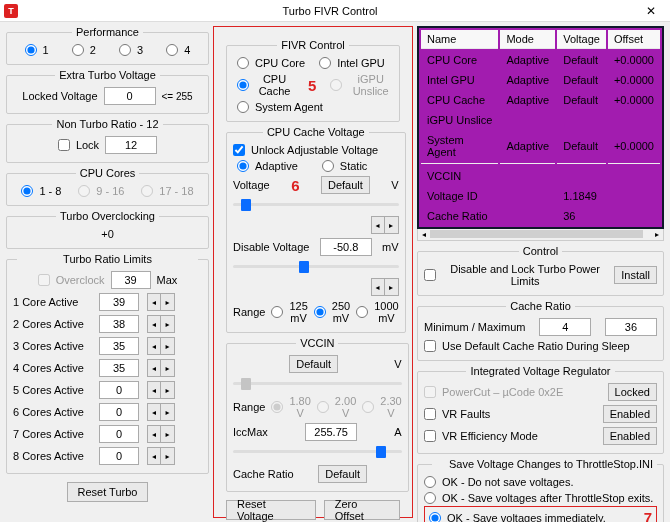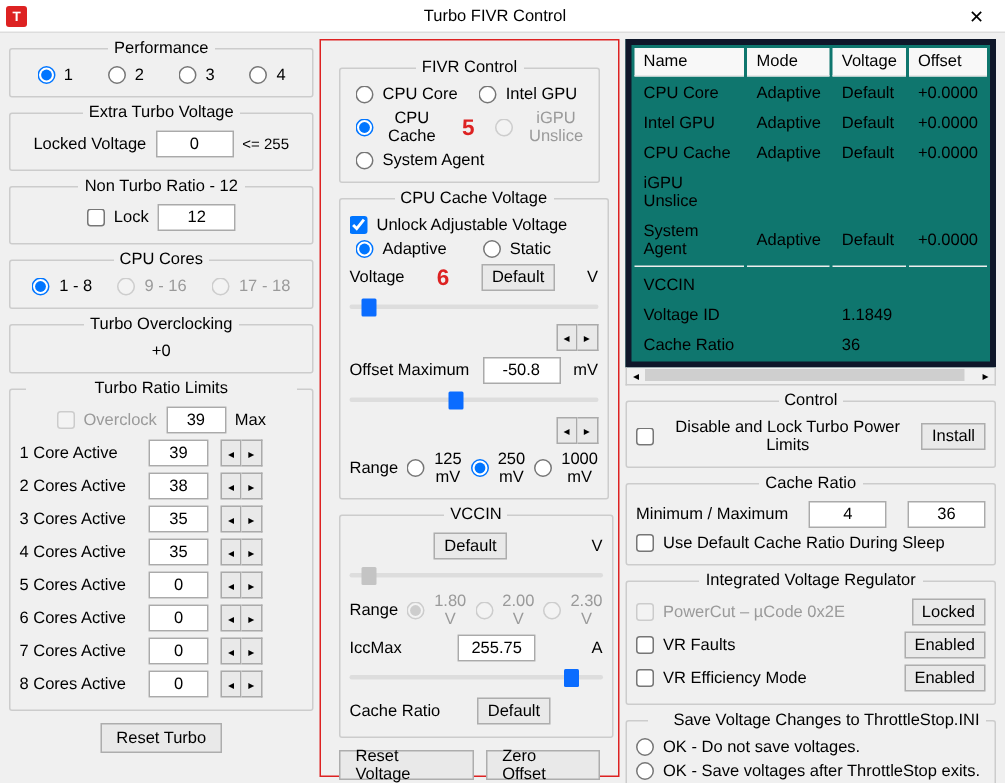--- a/index.html
+++ b/index.html
@@ -95,22 +95,22 @@
 
   .slider { width:100%; height:12px; position:relative; margin:2px 0 4px 0; }
   .slider .track { position:absolute; top:5px; left:0; right:0; height:3px; background:#ddd; border-radius:2px; }
   .slider .thumb { position:absolute; top:1px; width:10px; height:12px; background:#0a6cff; border-radius:1px; }
   .slider.dis .thumb { background:#c4c4c4; }
 
   .annot { color:#d22; font-weight:bold; font-size:15px; }
 
   
   .rtable {
-    border:4px solid #0f172a;
-    background:#0f766e;
+    border:2px solid #0f172a;
+    background:#a21caf;
     font-size:11px;
     width:100%;
   }
   .rtable th, .rtable td { text-align:left; padding:3px 6px; }
   .rtable th { background:#f8f8f8; font-weight:normal; border-bottom:1px solid #e8e8e8; }
   .rtable .sp td { border-top:1px solid #eee; padding-top:6px; }
   .hscroll { height:12px; border:1px solid #ccc; border-top:none; background:#f0f0f0; position:relative; }
   .hscroll .harrow { position:absolute; top:0; width:12px; height:10px; display:flex; align-items:center; justify-content:center; font-size:8px; }
   .hscroll .hl { left:0; } .hscroll .hr { right:0; }
   .hscroll .hthumb { position:absolute; left:12px; right:20px; top:1px; height:8px; background:#cfcfcf; }
@@ -346,21 +346,21 @@
           <div class="thumb" style="left:8px;"></div>
         </div>
       <div class="row" style="justify-content:flex-end;">
           <span class="spin">
             <span class="sbtn">◂</span>
             <span class="sbtn">▸</span>
           </span>
         </div>
 
       <div class="row between">
-        <span>Offset Maximum</span>
+        <span>Disable Voltage</span>
         <span class="num">-50.8</span>
         <span>mV</span>
       </div>
       <div class="slider">
           <div class="track"></div>
           <div class="thumb" style="left:40%;"></div>
         </div>
       <div class="row" style="justify-content:flex-end;">
           <span class="spin">
             <span class="sbtn">◂</span>

